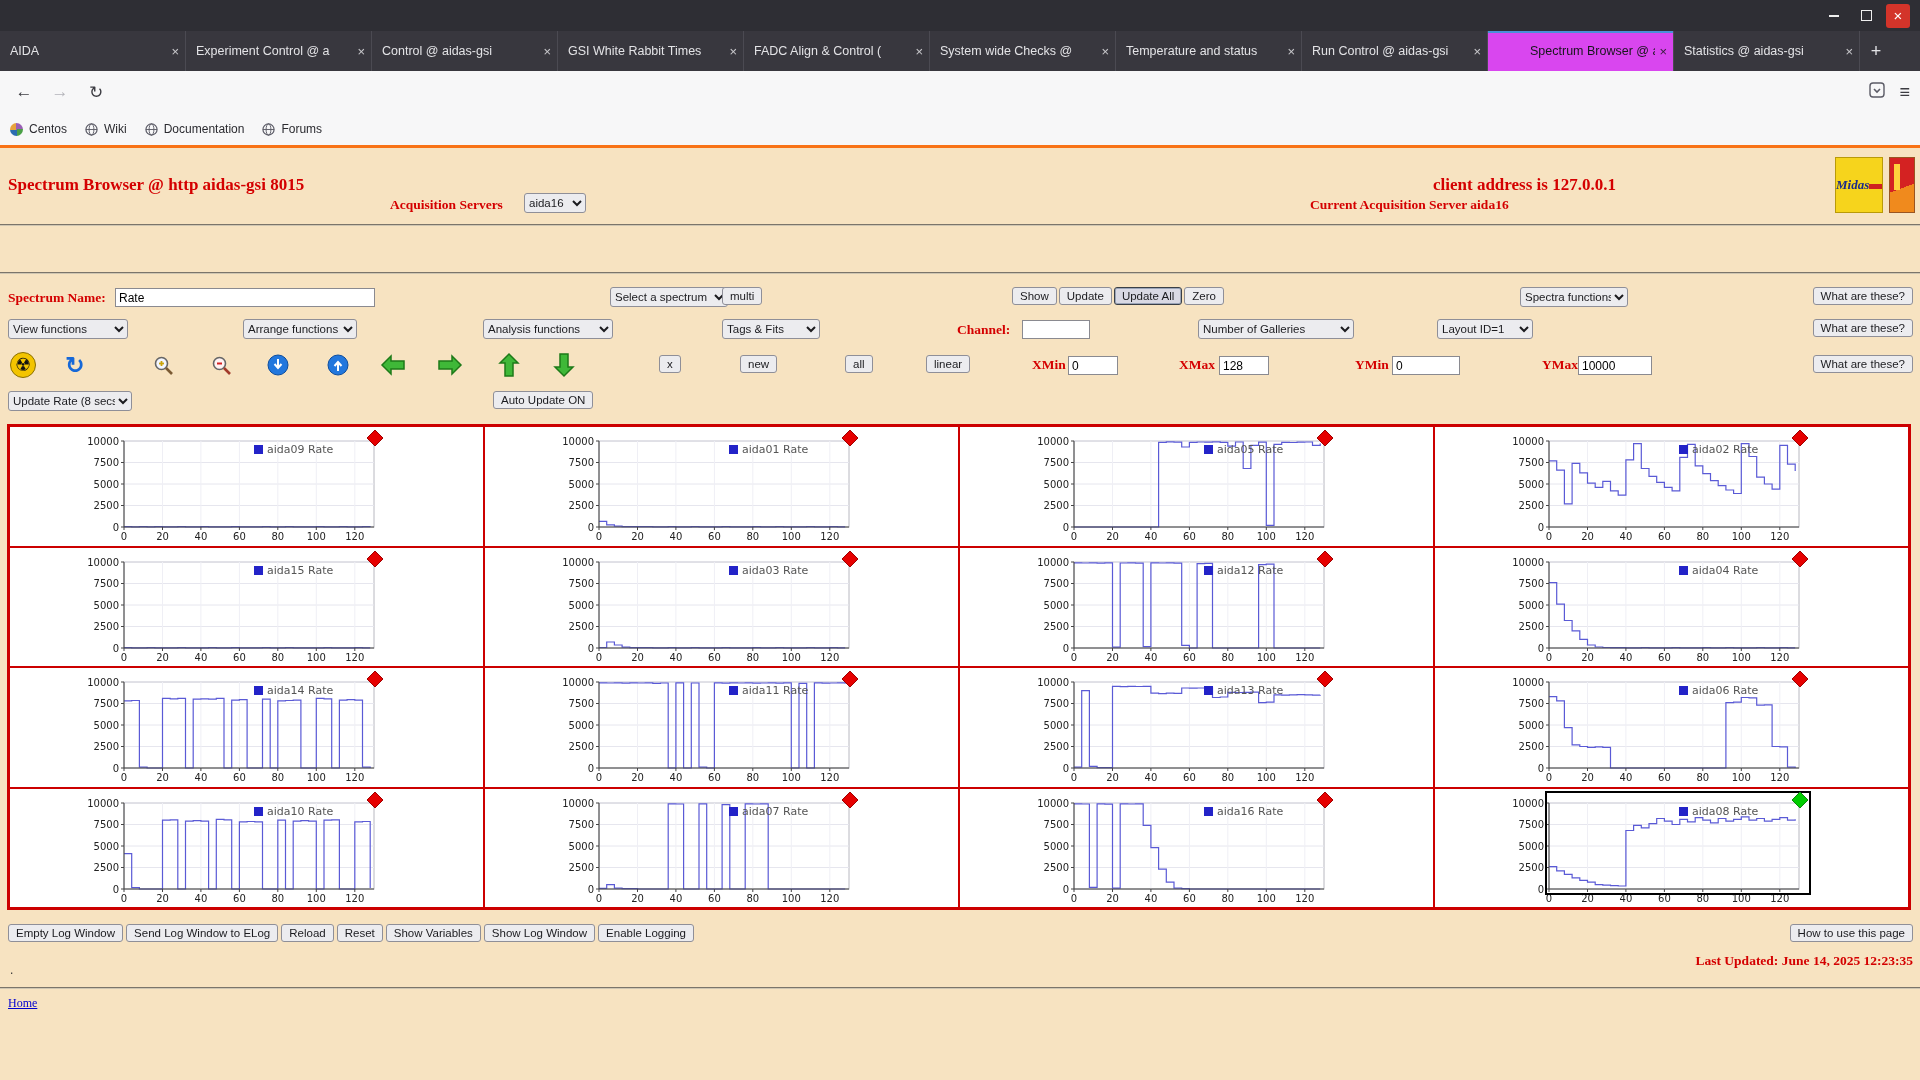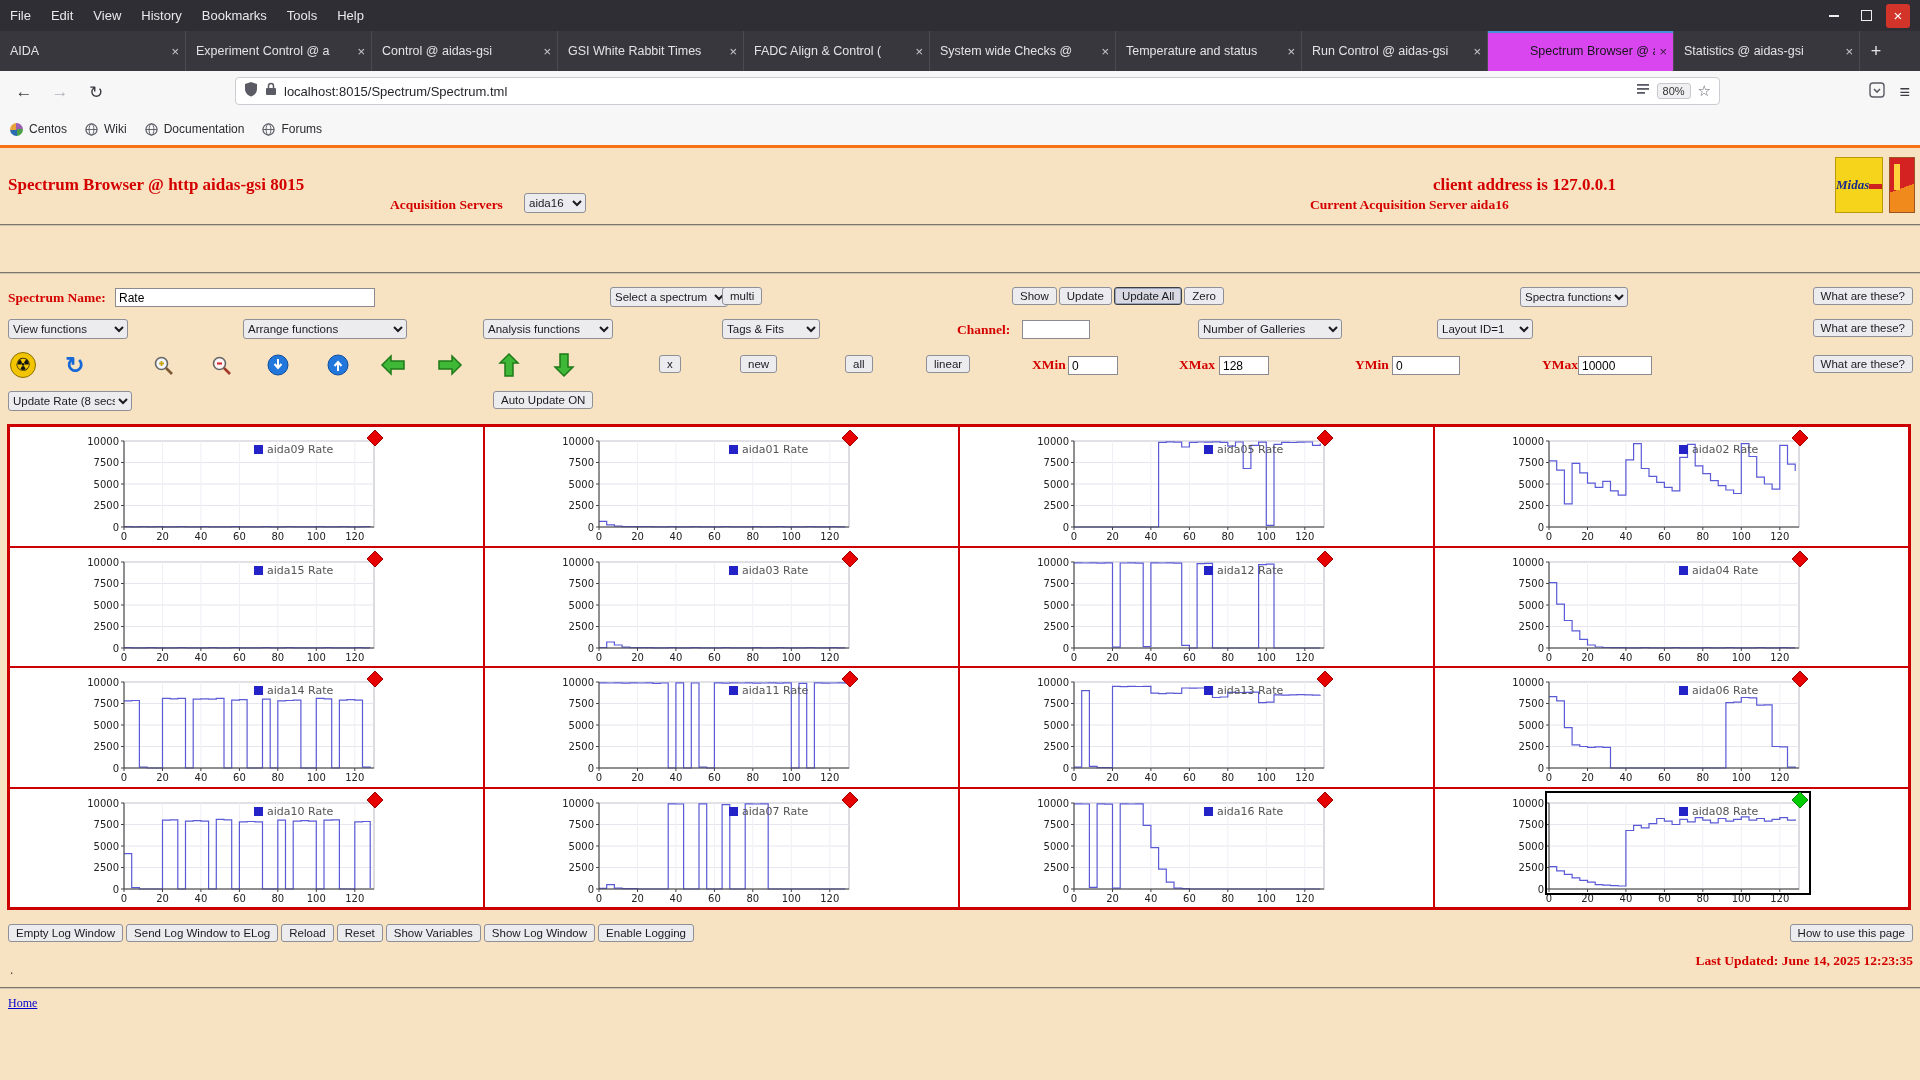--- a/index.html
+++ b/index.html
@@ -80,29 +80,20 @@
   .last-updated{position:absolute;right:7px;top:808px;font-size:13.5px;}
   .stray-dot{position:absolute;left:10px;top:818px;font-size:12px;color:#333;}
   .home{position:absolute;left:8px;top:851px;font-family:"Liberation Serif",serif;font-size:12px;color:#0000d0;text-decoration:underline;}
 </style>
 </head>
 <body>
 
 <div class="screen">
 
   <div class="menubar">
-    <div id="menu-items" style="display:flex;height:100%;">
-        <span class="menu-item">File</span>
-        <span class="menu-item">Edit</span>
-        <span class="menu-item">View</span>
-        <span class="menu-item">History</span>
-        <span class="menu-item">Bookmarks</span>
-        <span class="menu-item">Tools</span>
-        <span class="menu-item">Help</span>
-      </div>
     <div class="win-controls">
       <span class="win-btn">
           <span class="min-bar"></span>
         </span>
       <span class="win-btn">
           <span class="max-box"></span>
         </span>
       <span class="win-btn win-close">×</span>
     </div>
   </div>
@@ -150,37 +141,20 @@
           <span class="tab-close">×</span>
         </div>
       </div>
     <span class="newtab">+</span>
   </div>
 
   <div class="navbar">
     <span class="nav-icon" style="left:10px;">←</span>
     <span class="nav-icon nav-fwd" style="left:46px;">→</span>
     <span class="nav-icon" style="left:82px;">↻</span>
-    <div class="urlbar">
-      <span><svg width="14" height="16" viewBox="0 0 14 16">
-            <path d="M7 1 L13 3 V8 C13 12 10 14.5 7 15.5 C4 14.5 1 12 1 8 V3 Z" fill="#5b5b66"></path>
-          </svg></span>
-      <span><svg width="12" height="14" viewBox="0 0 12 14">
-            <rect x="1" y="6" width="10" height="7" rx="1" fill="#5b5b66"></rect>
-            <path d="M3.5 6 V4 a2.5 2.5 0 0 1 5 0 V6" fill="none" stroke="#5b5b66" stroke-width="1.5"></path>
-          </svg></span>
-      <span class="url-text">localhost:8015/Spectrum/Spectrum.tml</span>
-      <span><svg width="14" height="14" viewBox="0 0 14 14">
-            <rect x="1" y="2" width="12" height="1.8" fill="#5b5b66"></rect>
-            <rect x="1" y="6" width="12" height="1.8" fill="#5b5b66"></rect>
-            <rect x="1" y="10" width="8" height="1.8" fill="#5b5b66"></rect>
-          </svg></span>
-      <span class="zoom-badge">80%</span>
-      <span class="star">☆</span>
-    </div>
     <div class="nav-right">
       <span><svg width="16" height="16" viewBox="0 0 16 16">
             <rect x="1" y="1" width="14" height="14" rx="3" fill="none" stroke="#5b5b66" stroke-width="1.4"></rect>
             <path d="M5 7 l3 3 3-3" fill="none" stroke="#5b5b66" stroke-width="1.6"></path>
           </svg></span>
       <span class="hamburger">≡</span>
     </div>
   </div>
 
   <div class="bookmarksbar" id="bookmarks">
@@ -245,26 +219,26 @@
     <div class="btn-cluster">
       <button class="btn">Show</button>
       <button class="btn">Update</button>
       <button class="btn active-btn">Update All</button>
       <button class="btn">Zero</button>
     </div>
     <select class="sel abs" style="left:1520px;top:142px;width:108px;"><option>Spectra functions</option></select>
     <button class="btn what1">What are these?</button>
 
     <select class="sel abs" style="left:8px;top:174px;width:120px;"><option>View functions</option></select>
-    <select class="sel abs" style="left:243px;top:174px;width:164px;"><option>Arrange functions</option></select>
+    <select class="sel abs" style="left:243px;top:174px;width:114px;"><option>Arrange functions</option></select>
     <select class="sel abs" style="left:483px;top:174px;width:130px;"><option>Analysis functions</option></select>
     <select class="sel abs" style="left:722px;top:174px;width:98px;"><option>Tags &amp; Fits</option></select>
     <span class="abs red-lb" style="left:957px;top:177px;">Channel:</span>
     <input class="inp abs" style="left: 1022px; top: 175px; width: 60px;" value="">
-    <select class="sel abs" style="left:1198px;top:174px;width:144px;"><option>Number of Galleries</option></select>
+    <select class="sel abs" style="left:1198px;top:174px;width:156px;"><option>Number of Galleries</option></select>
     <select class="sel abs" style="left:1437px;top:174px;width:96px;"><option>Layout ID=1</option></select>
     <button class="btn what2">What are these?</button>
 
     <span class="icon rad" style="left:10px;top:207px;">☢</span>
     <span class="icon sync" style="left:62px;top:207px;">↻</span>
     <span class="icon" style="left:150px;top:207px;">
         <svg width="24" height="24" viewBox="0 0 24 24">
           <circle cx="10.5" cy="10.5" r="6" fill="#f3f6ff" stroke="#666" stroke-width="1.6"></circle>
           <line x1="15" y1="15" x2="21" y2="21" stroke="#7b5a33" stroke-width="2.6"></line>
           <line x1="8" y1="10.5" x2="13" y2="10.5" stroke="#caa40a" stroke-width="1.8"></line>

